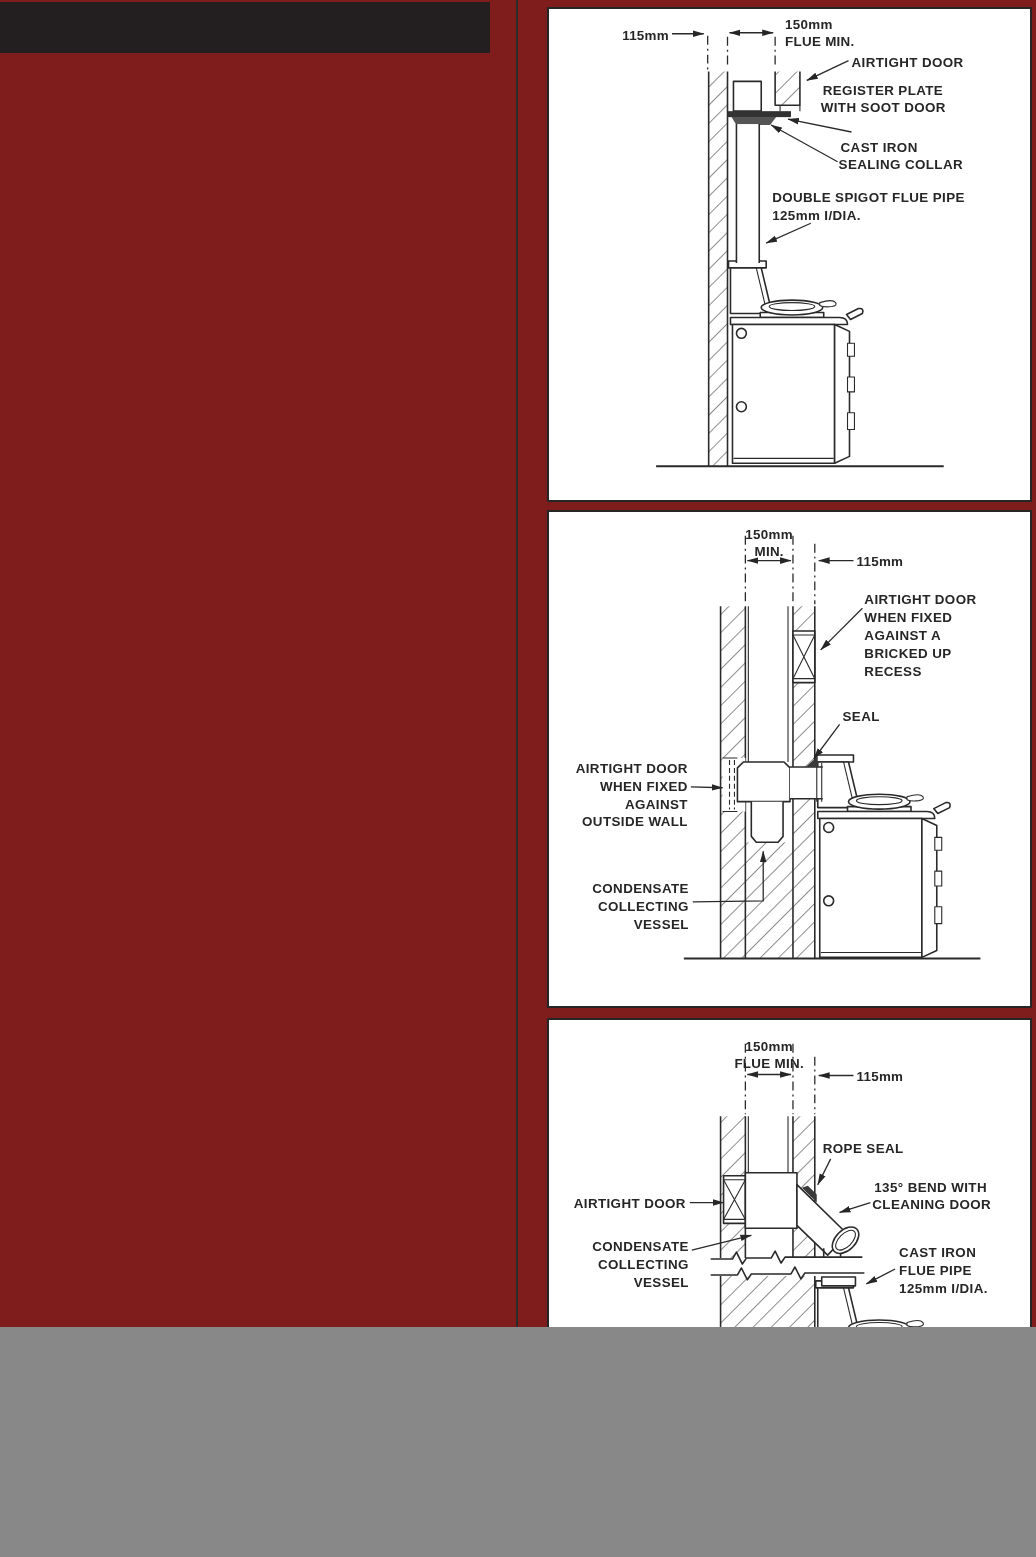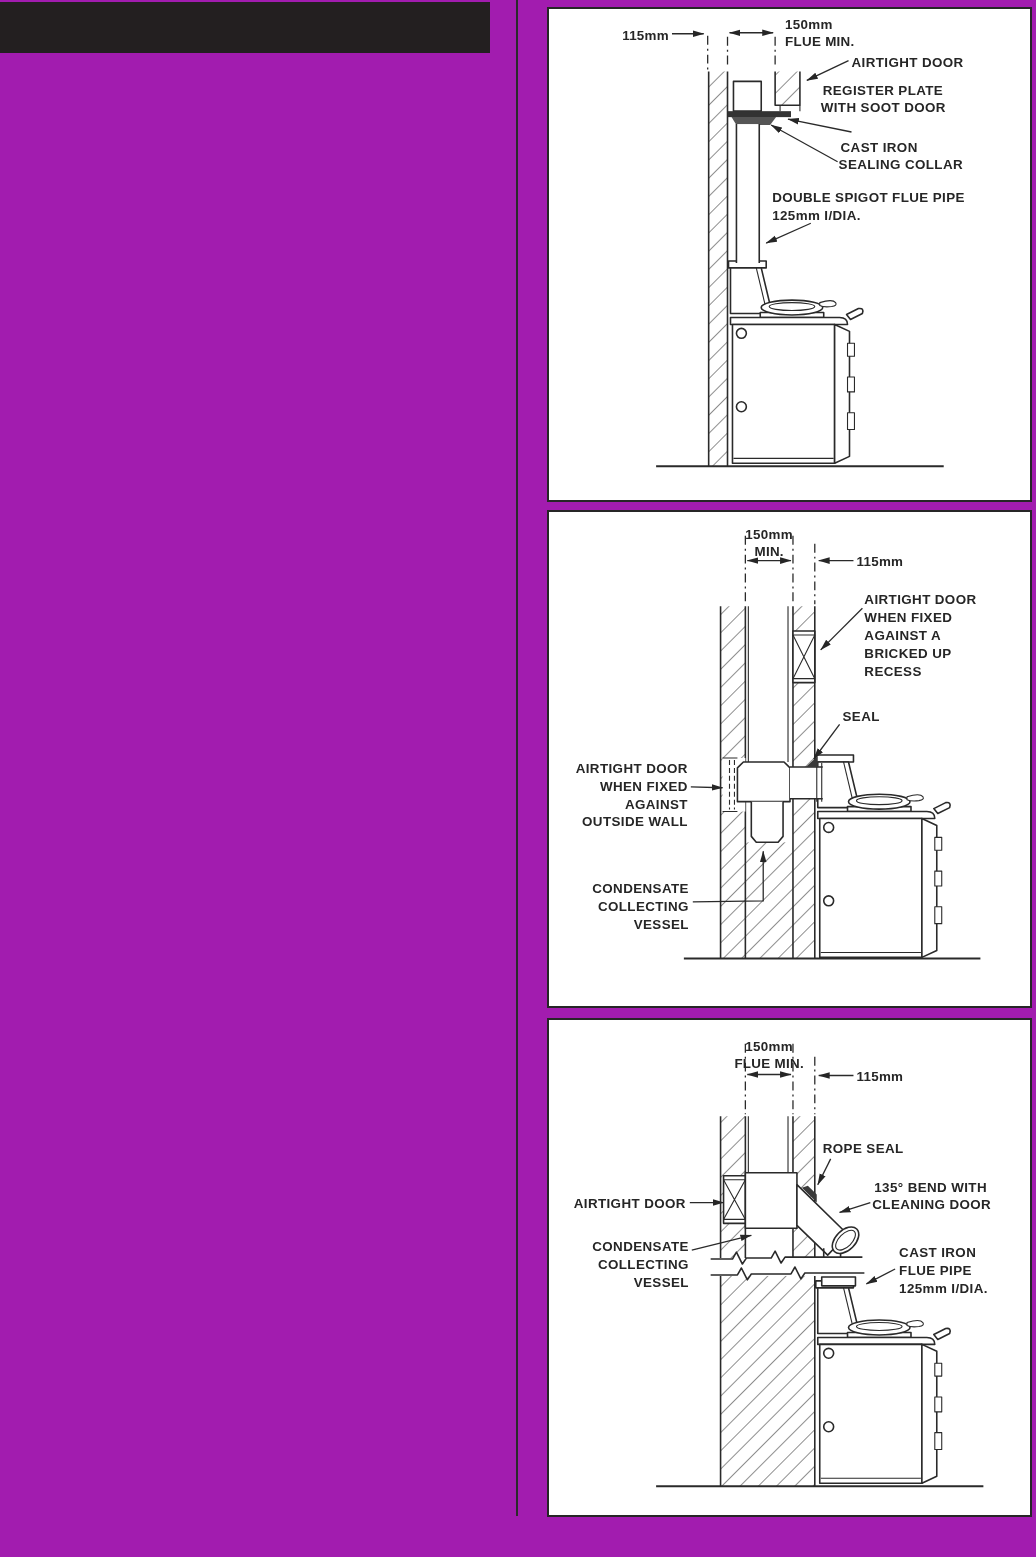--- a/index.html
+++ b/index.html
@@ -1,17 +1,17 @@
 <!DOCTYPE html>
 <html><head>
 <meta charset="utf-8">
 <style>
   html,body{margin:0;padding:0;background:#888;}
   .page{
-    position:relative; width:1036px; height:1557px; background:#a21caf;
+    position:relative; width:1036px; height:1327px; background:#7f1d1d;
     font-family:"Liberation Sans", sans-serif; overflow:hidden;
   }
   .redaction-bar{
     position:absolute; left:0; top:2px; width:490px; height:51px; background:#231f20;
   }
   .column-divider{
     position:absolute; left:516px; top:0; width:2px; height:1516px; background:#2b2b2b;
   }
   .frame{
     position:absolute; left:547px; width:485px; box-sizing:border-box;

